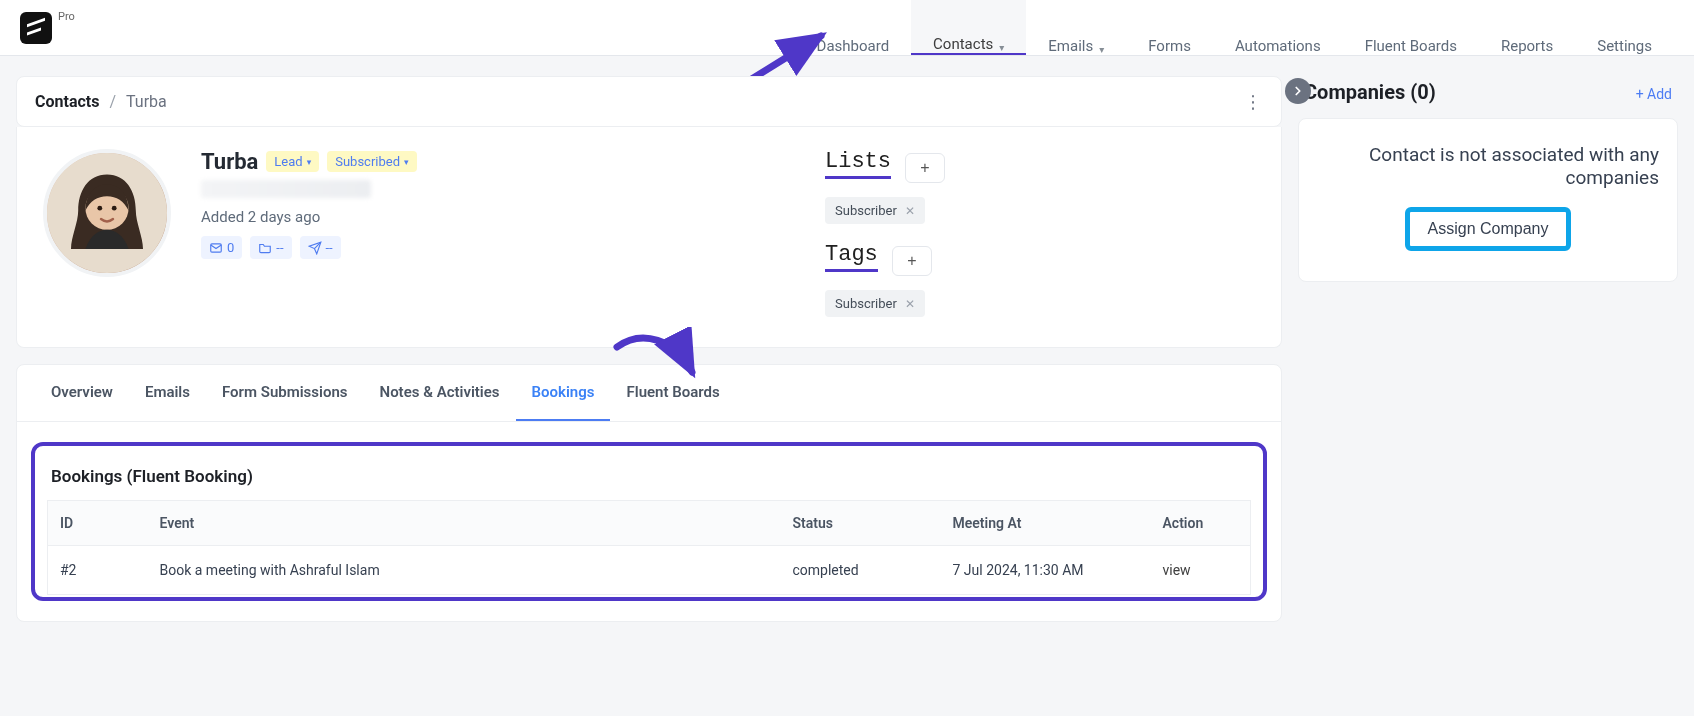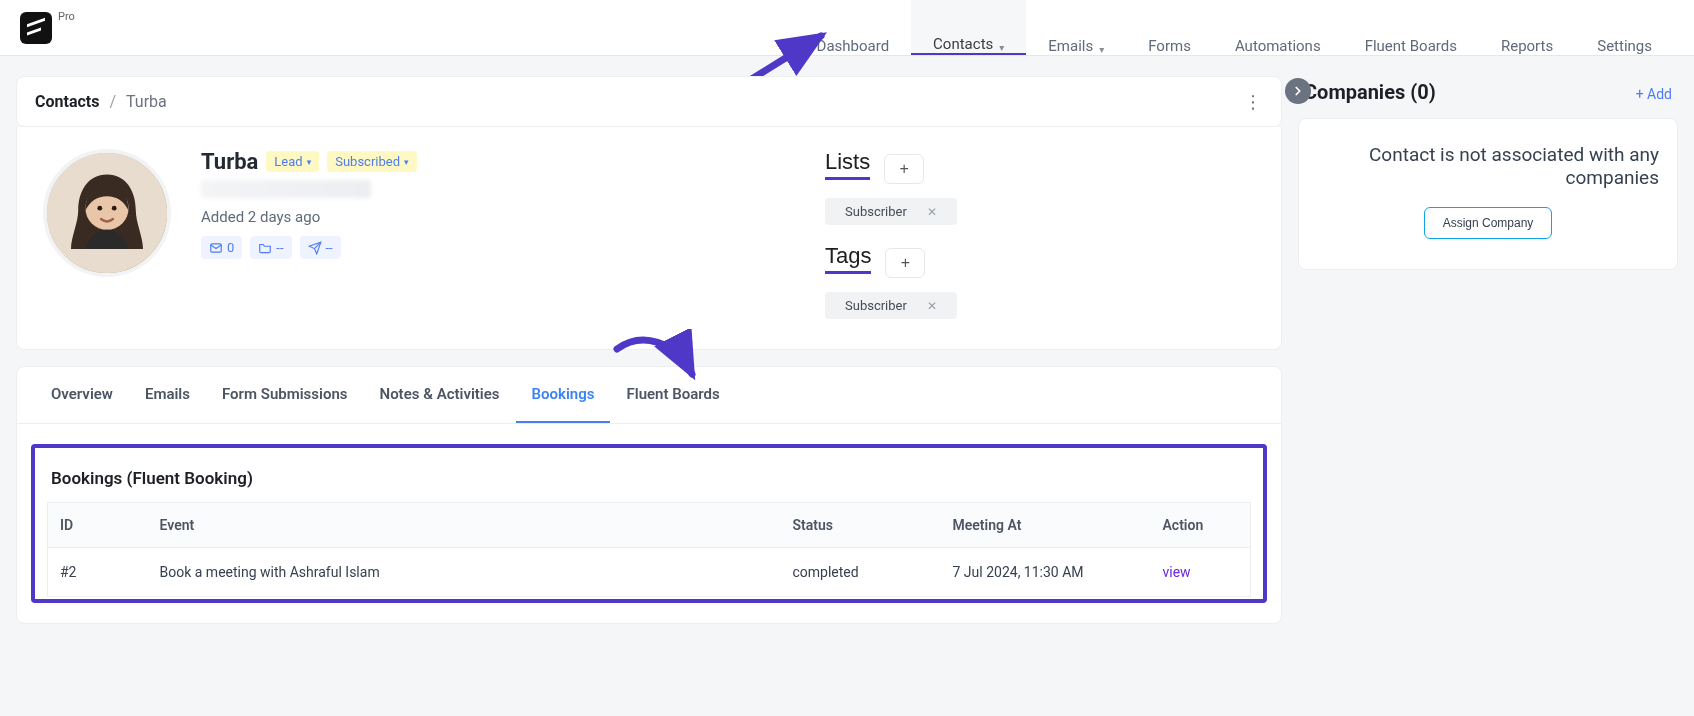--- a/index.html
+++ b/index.html
@@ -160,40 +160,40 @@
   }
   .mini-pill {
     display: inline-flex; align-items: center; gap: 4px;
     background: #eef3ff; color: #4f7cf0;
     font-size: 13px; padding: 4px 8px; border-radius: 4px;
   }
   .mini-pill svg { width: 14px; height: 14px; }
 
   .lists-col { margin-left: auto; width: 430px; }
   .lt-label {
-    font-family: Liberation Sans, sans-serif;
+    font-family: Liberation Mono, monospace;
     font-size: 22px;
     color: #202020;
     display: inline-block;
     border-bottom: 3px solid #4f37c8;
     padding-bottom: 2px;
     margin-bottom: 8px;
   }
   .lt-row { display: flex; align-items: center; gap: 14px; margin-bottom: 18px; }
   .add-btn {
     width: 40px; height: 30px;
     border: 1px solid #e4e7ec; border-radius: 6px;
     background: #fff; color: #555; font-size: 16px;
     display: inline-flex; align-items: center; justify-content: center;
     cursor: pointer;
   }
   .tag-chip {
-    display: inline-flex; align-items: center; gap: 20px;
+    display: inline-flex; align-items: center; gap: 8px;
     background: #f0f2f4; color: #444d58;
-    font-size: 13px; padding: 6px 20px; border-radius: 4px;
+    font-size: 13px; padding: 6px 10px; border-radius: 4px;
   }
   .tag-chip .x { color: #9aa1ab; cursor: pointer; font-size: 12px; }
 
   
   .tabs-card { margin-top: 16px; }
   .tabs-row {
     display: flex; gap: 0;
     border-bottom: 1px solid #eceef1;
     padding: 0 18px;
   }
@@ -202,56 +202,56 @@
     font-size: 15px; font-weight: 600;
     color: #4b5563; cursor: pointer;
     border-bottom: 2px solid transparent;
   }
   .tab.active { color: #3b82f6; border-bottom-color: #4c7cf3; }
 
   
   .booking-panel {
     margin: 20px 14px 20px 14px;
     border: 4px solid #4f37c8;
-    border-radius: 4px;
+    border-radius: 12px;
     padding: 12px 12px 2px 12px;
   }
   .booking-title { font-size: 17px; font-weight: 600; color: #1d2026; margin: 8px 4px 14px 4px; }
   table.book-table { width: 100%; border-collapse: collapse; border: 1px solid #eceef1; }
   table.book-table th {
     text-align: left; font-size: 14px; font-weight: 600; color: #4b5563;
     padding: 14px 12px; background: #fafbfc; border-bottom: 1px solid #eceef1;
     border-right: none;
   }
   table.book-table td {
     font-size: 14px; color: #374151;
     padding: 16px 12px; border-top: 1px solid #eceef1;
   }
-  .view-link { color: #6d28d9; cursor: pointer; }
+  .view-link { color: #404040; cursor: pointer; }
 
   
   .collapse-toggle {
     position: absolute;
     left: -13px; top: 2px;
     width: 26px; height: 26px;
     background: #6b7280; border-radius: 50%;
     display: flex; align-items: center; justify-content: center;
     cursor: pointer;
   }
   .collapse-toggle svg { width: 14px; height: 14px; fill: #fff; }
   .companies-header { display: flex; align-items: baseline; padding: 4px 6px 14px 6px; }
   .companies-title { font-size: 20px; font-weight: 700; color: #1d2026; }
   .add-link { margin-left: auto; color: #4c7cf3; font-size: 14px; cursor: pointer; }
   .company-card { padding: 24px 18px 30px 18px; text-align: center; }
   .company-empty { font-size: 19px; color: #374151; margin-bottom: 18px; text-align: right; }
   .assign-btn {
     display: inline-block;
-    border: 1px solid #0ea5e9; border-radius: 6px;
+    border: 5px solid #0ea5e9; border-radius: 6px;
     background: #fff; padding: 8px 18px;
-    font-size: 12px; color: #374151; cursor: pointer;
+    font-size: 16px; color: #374151; cursor: pointer;
   }
 
   
   .annot { position: absolute; pointer-events: none; }
 </style>
 </head>
 <body>
 
 <div class="topbar">
   <div class="logo-box"></div>

